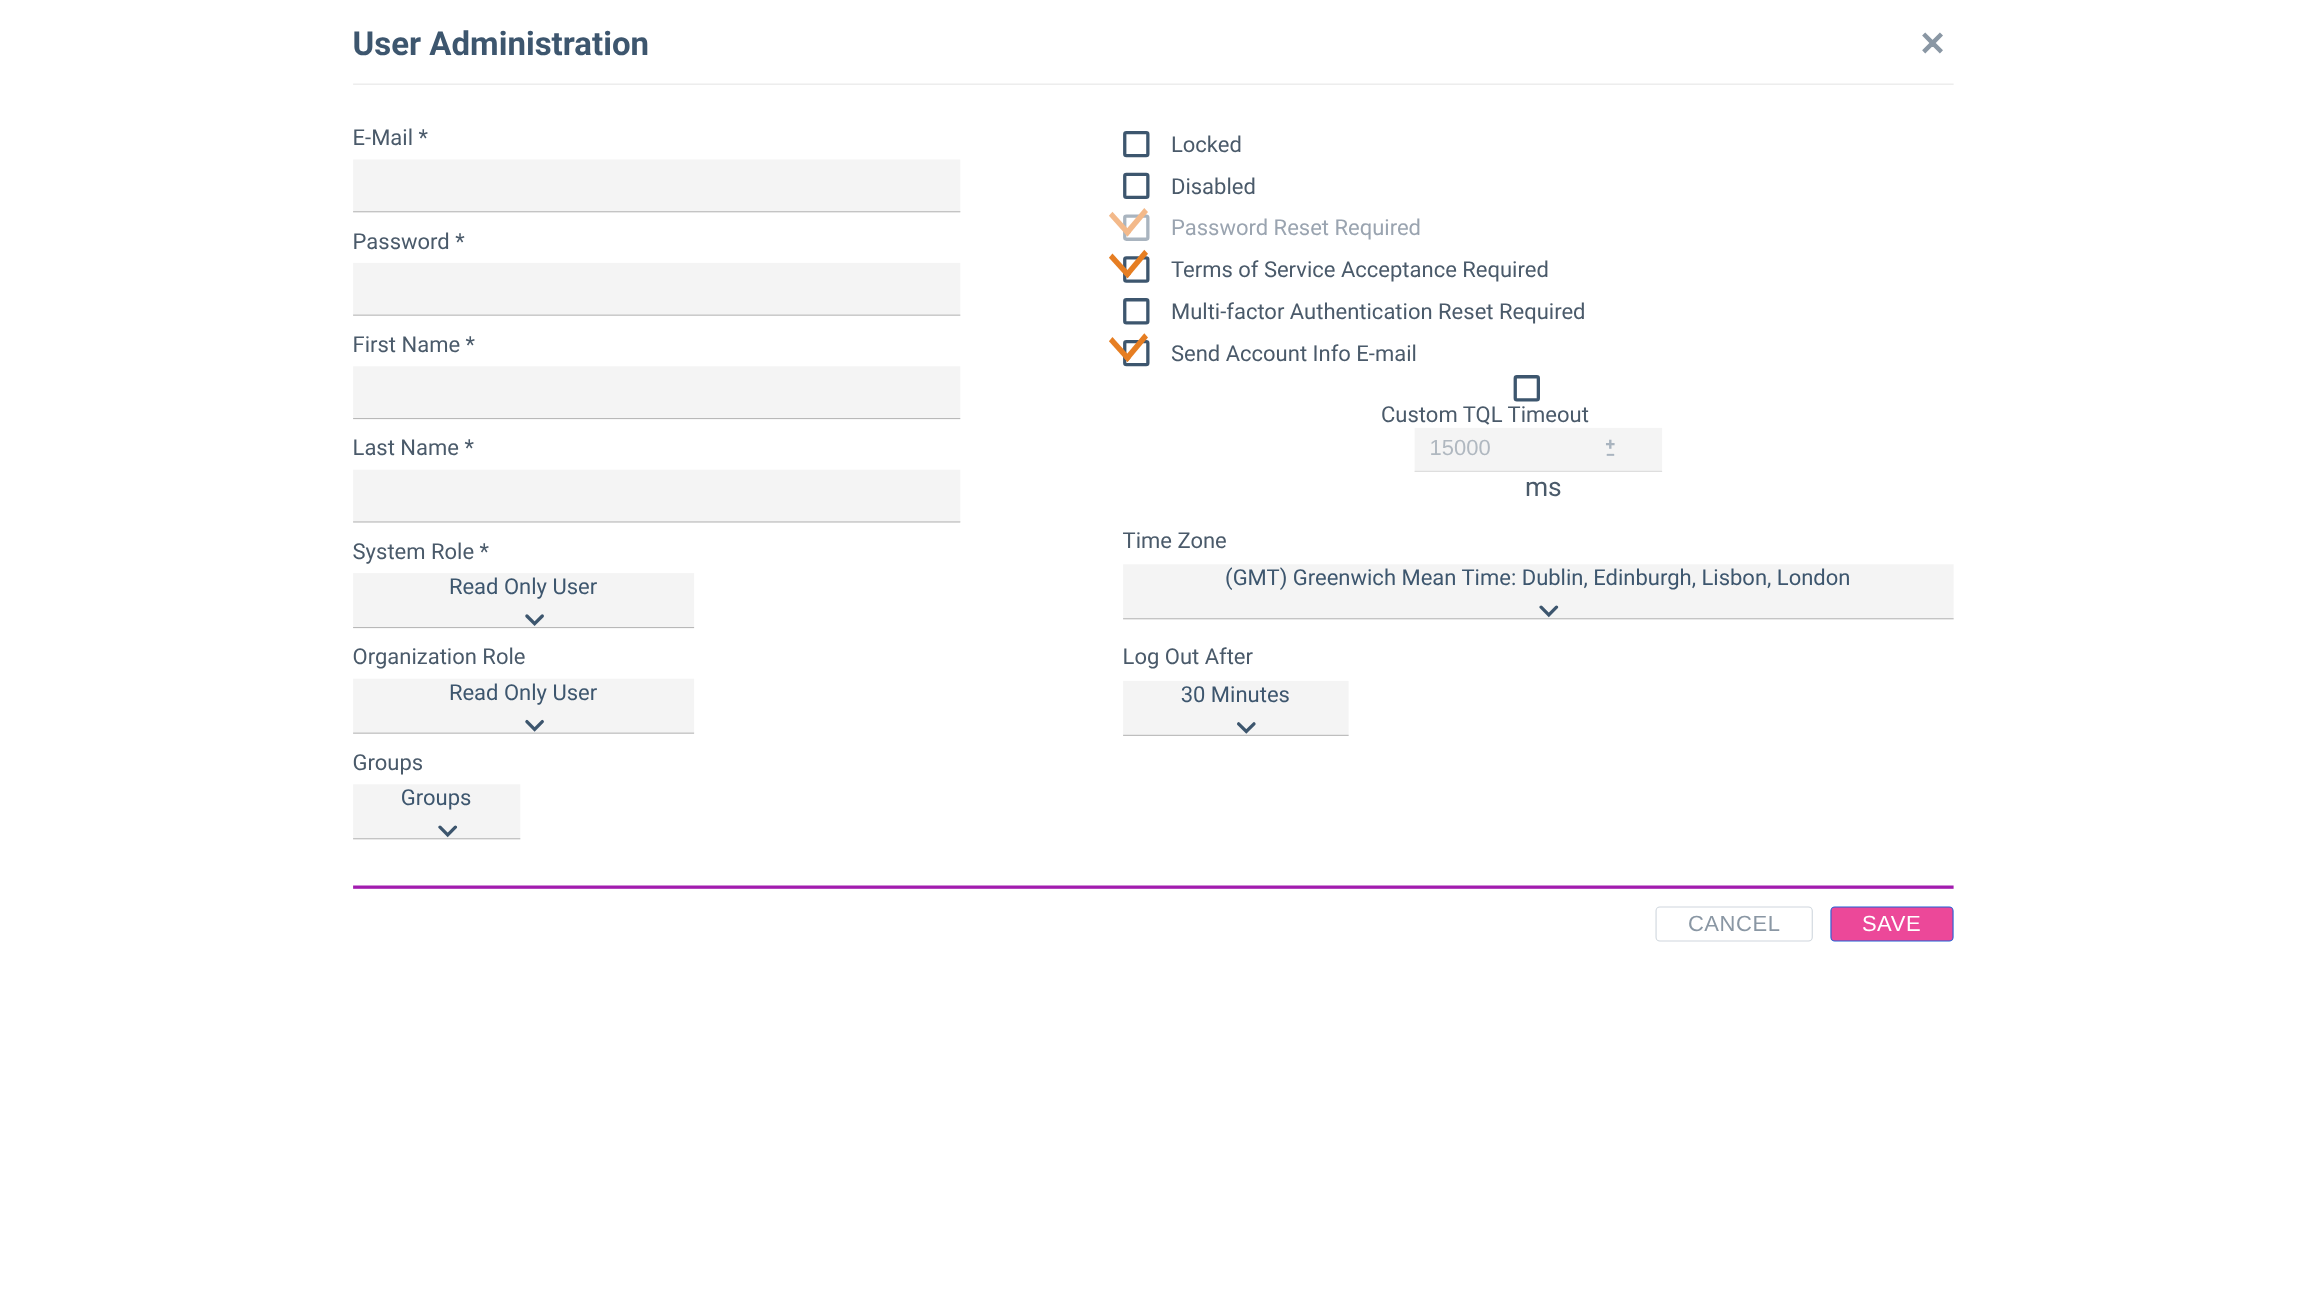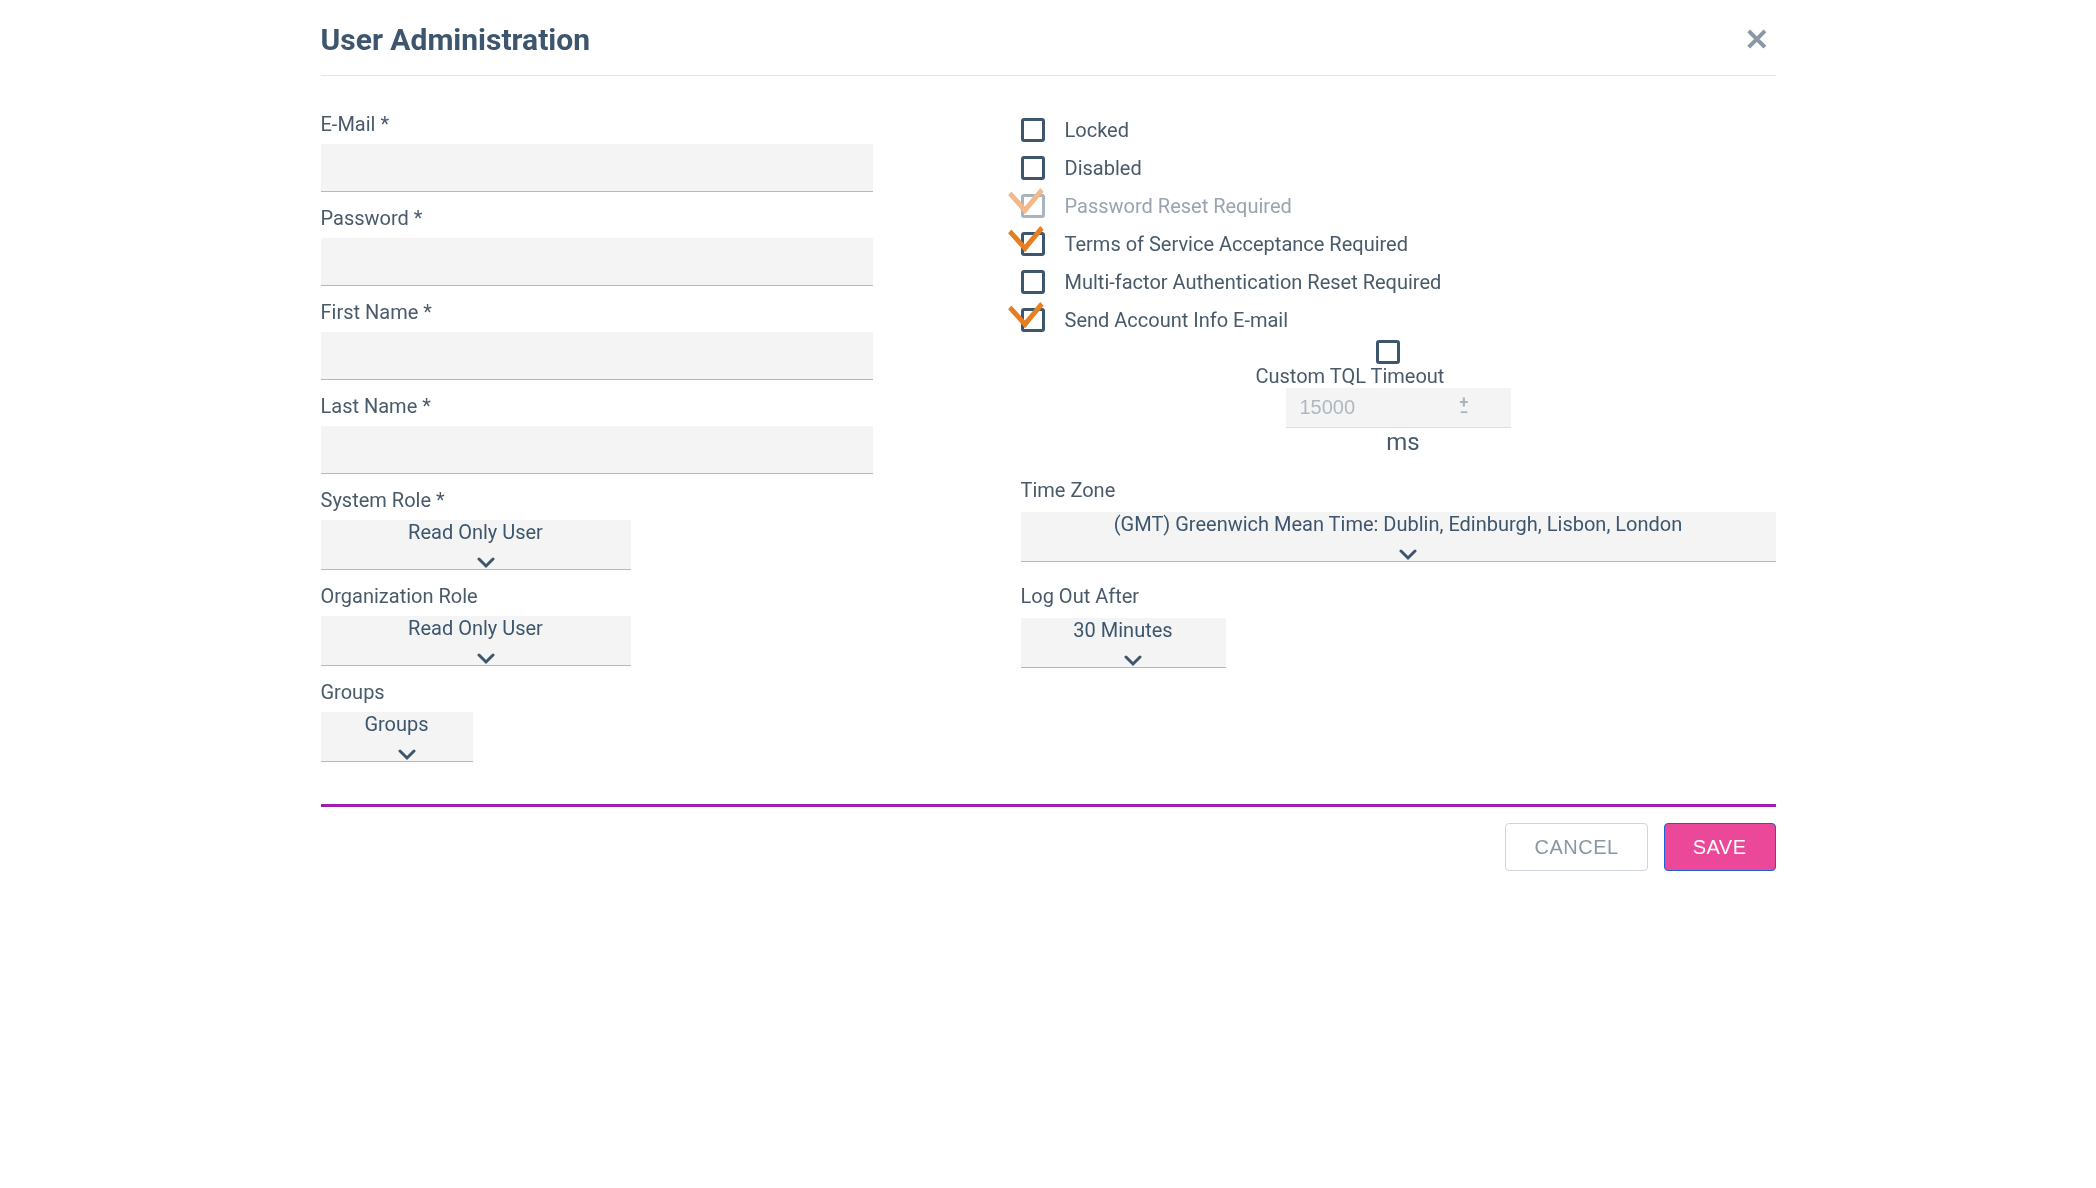--- a/index.html
+++ b/index.html
@@ -166,21 +166,21 @@
 }
 .right-field { margin-top: 22px; }
 .right-field .field-label { margin-bottom: 10px; }
 .dialog-footer {
   display: flex;
   justify-content: flex-end;
   padding: 16px 0 20px 0;
   gap: 16px;
 }
 .btn {
-  height: 48px;
+  height: 32px;
   padding: 0 28px;
   font-size: 20px;
   font-weight: 500;
   border-radius: 4px;
   cursor: pointer;
   letter-spacing: 0.5px;
 }
 .btn-cancel {
   background: #fff;
   border: 1px solid #cfd6dd;

